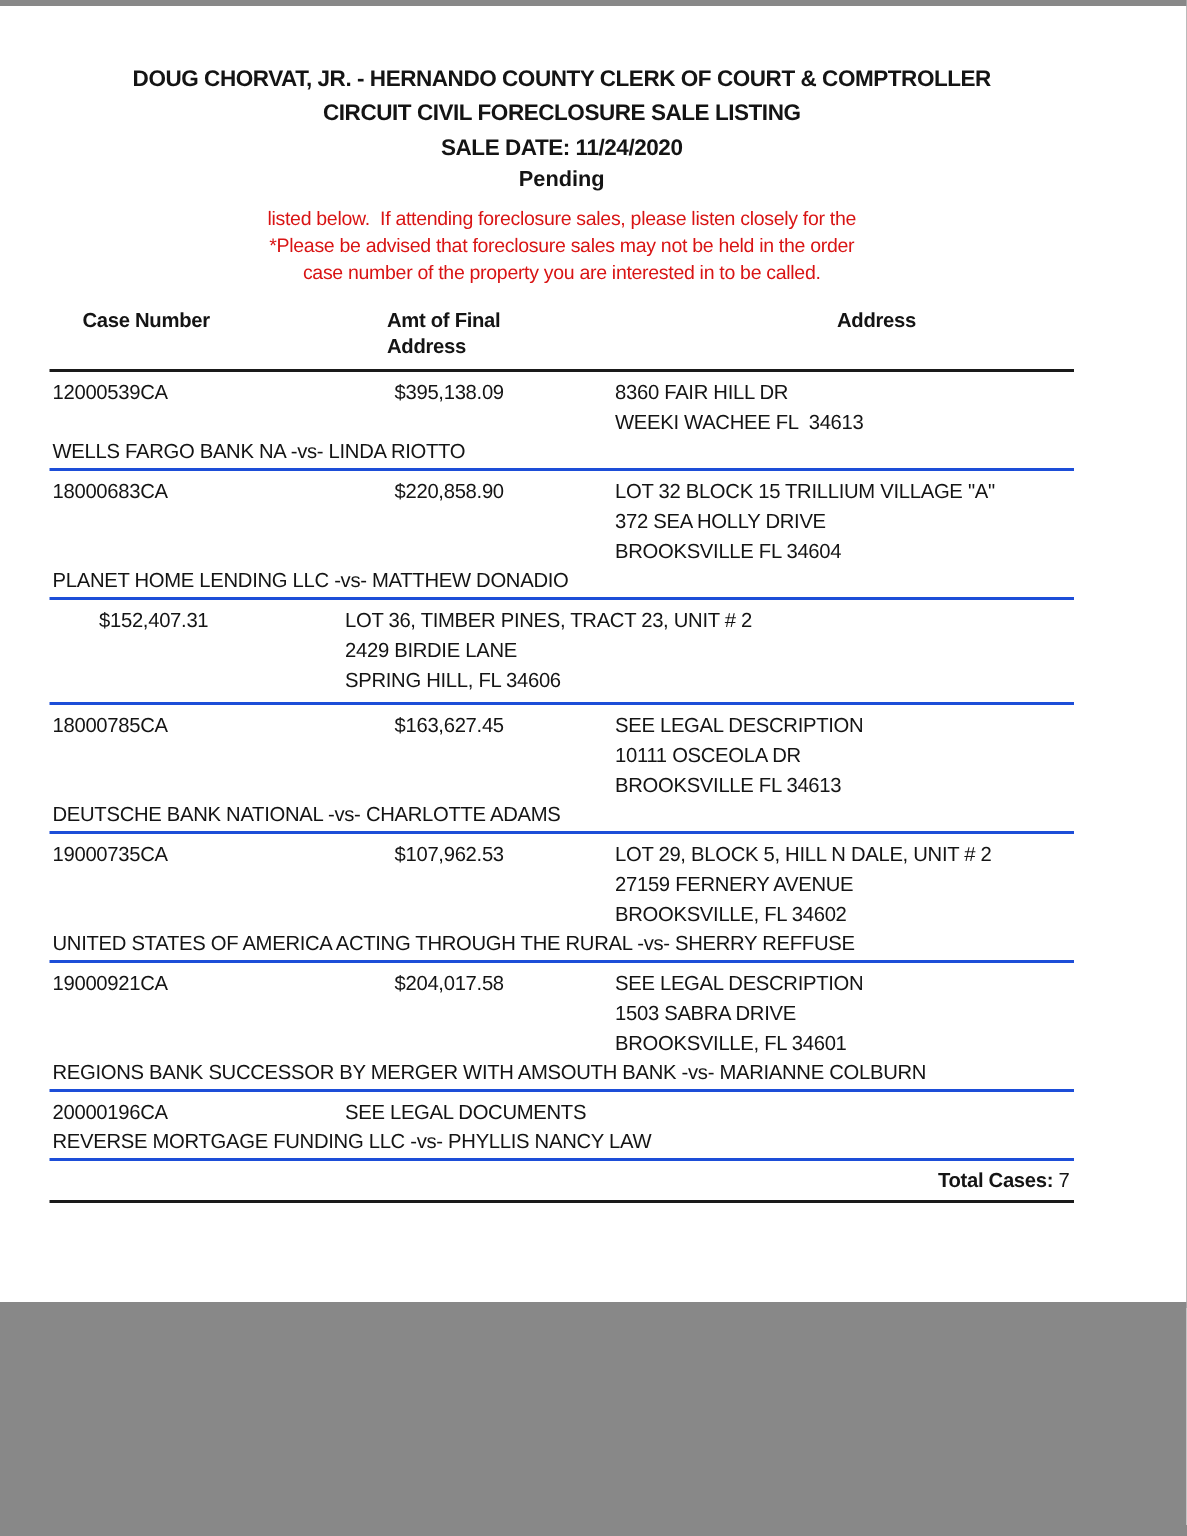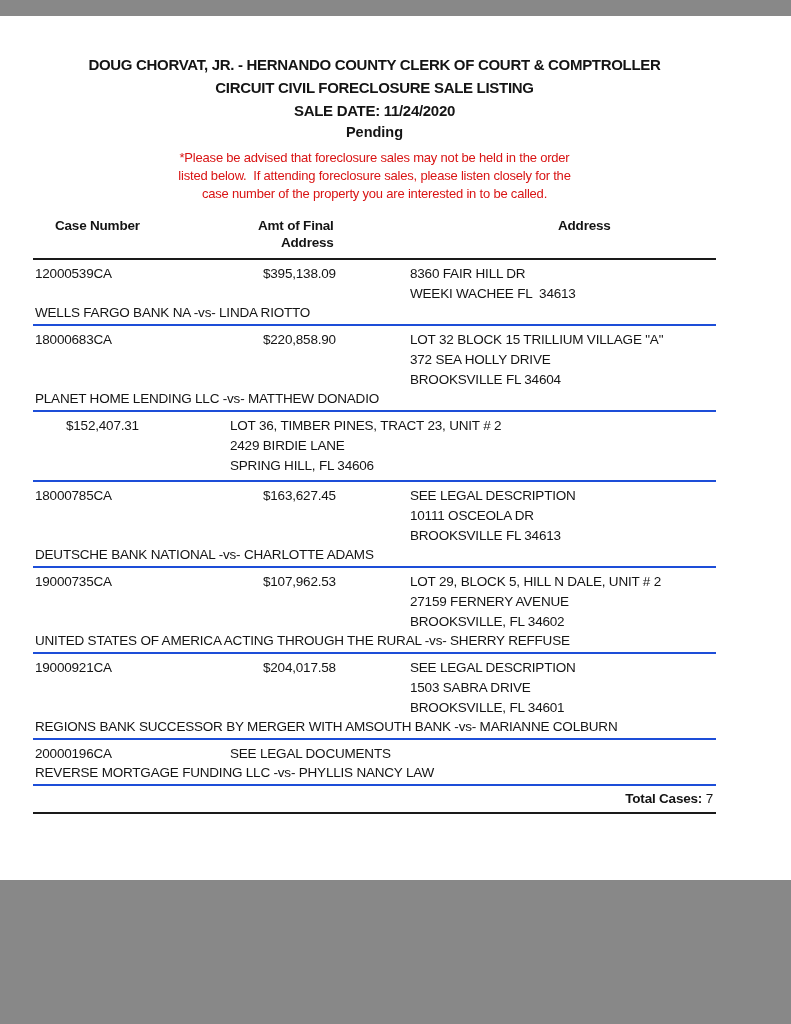--- a/index.html
+++ b/index.html
@@ -1,21 +1,21 @@
 <!DOCTYPE html>
 <html><head>
 <meta charset="utf-8">
 <style>
   * { margin: 0; padding: 0; box-sizing: border-box; }
   html, body { background: #888; }
   .page {
     position: relative;
     width: 791px;
     height: 864px;
-    margin: 16px auto;
+    margin: 4px auto;
     background: #ffffff;
     font-family: "Liberation Sans", sans-serif;
     color: #141414;
     overflow: hidden;
   }
   .doc {
     position: absolute;
     left: 33px;
     top: 0;
     width: 683px;
@@ -52,21 +52,21 @@
   .table-head {
     margin-top: 14px;
     font-size: 13.5px;
     font-weight: bold;
     line-height: 17px;
     padding-bottom: 7px;
     letter-spacing: -0.2px;
   }
   .th-case { padding-left: 22px; }
   .th-amt  { padding-left: 28px; }
-  .th-amt .th-amt-inner { display: inline-block; text-align: right; }
+  .th-amt .th-amt-inner { display: inline-block; text-align: left; }
   .th-addr { padding-left: 148px; }
   .records { border-top: 2px solid #1a1a1a; }
   .record  { border-bottom: 2px solid #1d4ed8; padding: 4px 0 4px 0; }
   .record-grid {
     display: grid;
     grid-template-columns: 197px 180px 1fr;
     font-size: 13.5px;
     line-height: 20px;
     letter-spacing: -0.2px;
   }
@@ -110,22 +110,22 @@
   <div class="doc">
 
     <div class="title-block">
       <div class="title-line">DOUG CHORVAT, JR. - HERNANDO COUNTY CLERK OF COURT &amp; COMPTROLLER</div>
       <div class="title-line">CIRCUIT CIVIL FORECLOSURE SALE LISTING</div>
       <div class="title-line">SALE DATE: 11/24/2020</div>
       <div class="status-line">Pending</div>
     </div>
 
     <div class="notice" style="color: rgb(217, 20, 20);">
+      <div class="notice-line">listed below.  If attending foreclosure sales, please listen closely for the</div>
       <div class="notice-line">*Please be advised that foreclosure sales may not be held in the order</div>
-      <div class="notice-line">listed below.  If attending foreclosure sales, please listen closely for the</div>
       <div class="notice-line">case number of the property you are interested in to be called.</div>
     </div>
 
     <div class="table-head grid-cols">
       <div class="th-case">Case Number</div>
       <div class="th-amt">
         <span class="th-amt-inner">
           <div>Amt of Final</div>
           <div>Address</div>
         </span>

